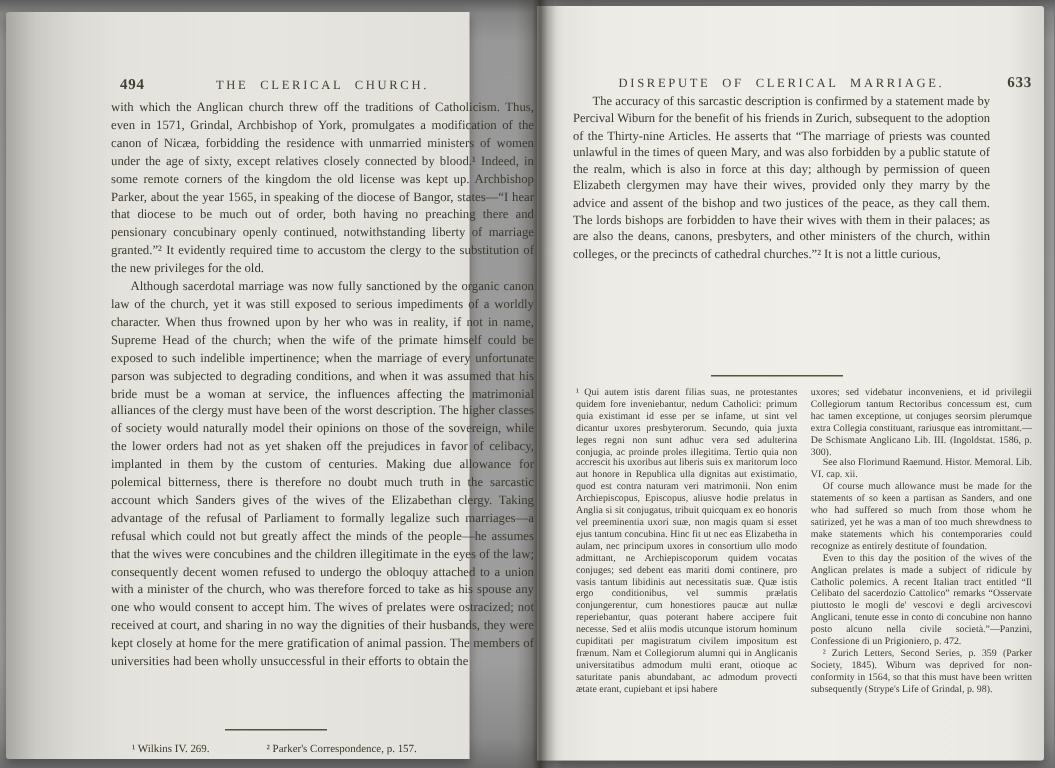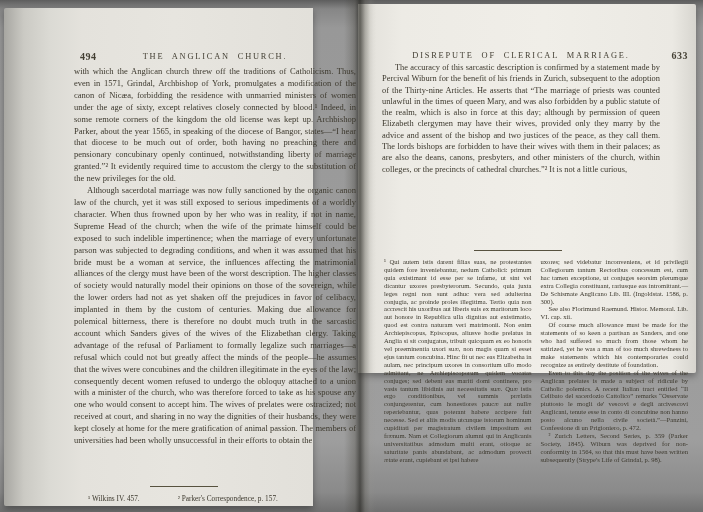--- a/index.html
+++ b/index.html
@@ -10,21 +10,21 @@
     color:#3c382d;
   }
   .page { position:absolute; }
   .page.left {
     left:4px; top:8px; width:309px; height:498px; border-radius:2px 0 0 2px;
     background:linear-gradient(90deg,#a7a6a1 0,#cbcac4 20px,#dbdad4 46px,#e4e2dc 78px,#e7e5df 55%,#e2e0da 100%);
     box-shadow:0 3px 7px rgba(0,0,0,0.35);
     text-decoration:underline;
   }
   .page.right {
-    left:358px; top:4px; width:338px; height:369px; border-radius:0 2px 2px 0;
+    left:358px; top:4px; width:338px; height:503px; border-radius:0 2px 2px 0;
     background:linear-gradient(90deg,#c2c1bb 0,#e5e3dd 15px,#edebe5 44px,#f0eee8 55%,#ebe9e3 93%,#d7d5cf 100%);
     box-shadow:0 3px 7px rgba(0,0,0,0.35);
   }
   .gutter {
     position:absolute; left:344px; top:0; width:32px; height:512px; z-index:5;
     background:linear-gradient(90deg,rgba(80,78,70,0) 0%,rgba(62,60,52,0.30) 34%,rgba(34,33,28,0.62) 50%,rgba(92,90,82,0.34) 66%,rgba(150,148,140,0.12) 82%,rgba(0,0,0,0) 100%);
   }
   .hdr { position:absolute; text-align:center; font-size:8.4px; letter-spacing:1.8px; word-spacing:4px; color:#433f33; }
   .hdr .pnum { position:absolute; top:-1px; font-size:10px; font-weight:700; letter-spacing:0.5px; }
   .left .hdr  { top:44px; left:70px; width:282px; }
@@ -46,29 +46,29 @@
   .fncol p.cont { text-indent:0; }
 </style>
 </head>
 <body>
 
 <div class="scan">
 
   <div class="page left">
     <div class="hdr">
       <span class="pnum">494</span>
-      <span class="rtitle">THE ANGLICAN CHURCH.</span>
+      <span class="rtitle">THE CLERICAL CHURCH.</span>
     </div>
     <div class="body lbody">
       <p class="cont">with which the Anglican church threw off the traditions of Catholicism. Thus, even in 1571, Grindal, Archbishop of York, promulgates a modification of the canon of Nicæa, forbidding the residence with unmarried ministers of women under the age of sixty, except relatives closely connected by blood.¹ Indeed, in some remote corners of the kingdom the old license was kept up. Archbishop Parker, about the year 1565, in speaking of the diocese of Bangor, states—“I hear that diocese to be much out of order, both having no preaching there and pensionary concubinary openly continued, notwithstanding liberty of marriage granted.”² It evidently required time to accustom the clergy to the substitution of the new privileges for the old.</p>
       <p>Although sacerdotal marriage was now fully sanctioned by the organic canon law of the church, yet it was still exposed to serious impediments of a worldly character. When thus frowned upon by her who was in reality, if not in name, Supreme Head of the church; when the wife of the primate himself could be exposed to such indelible impertinence; when the marriage of every unfortunate parson was subjected to degrading conditions, and when it was assumed that his bride must be a woman at service, the influences affecting the matrimonial alliances of the clergy must have been of the worst description. The higher classes of society would naturally model their opinions on those of the sovereign, while the lower orders had not as yet shaken off the prejudices in favor of celibacy, implanted in them by the custom of centuries. Making due allowance for polemical bitterness, there is therefore no doubt much truth in the sarcastic account which Sanders gives of the wives of the Elizabethan clergy. Taking advantage of the refusal of Parliament to formally legalize such marriages—a refusal which could not but greatly affect the minds of the people—he assumes that the wives were concubines and the children illegitimate in the eyes of the law; consequently decent women refused to undergo the obloquy attached to a union with a minister of the church, who was therefore forced to take as his spouse any one who would consent to accept him. The wives of prelates were ostracized; not received at court, and sharing in no way the dignities of their husbands, they were kept closely at home for the mere gratification of animal passion. The members of universities had been wholly unsuccessful in their efforts to obtain the</p>
     </div>
     <div class="rule lrule"></div>
     <div class="fnrow">
-      <span>¹ Wilkins IV. 457.</span>
+      <span>¹ Wilkins IV. 269.</span>
       <span>² Parker's Correspondence, p. 157.</span>
     </div>
   </div>
 
   <div class="gutter"></div>
 
   <div class="page right">
     <div class="hdr">
       <span class="rtitle">DISREPUTE OF CLERICAL MARRIAGE.</span>
       <span class="pnum">633</span>

